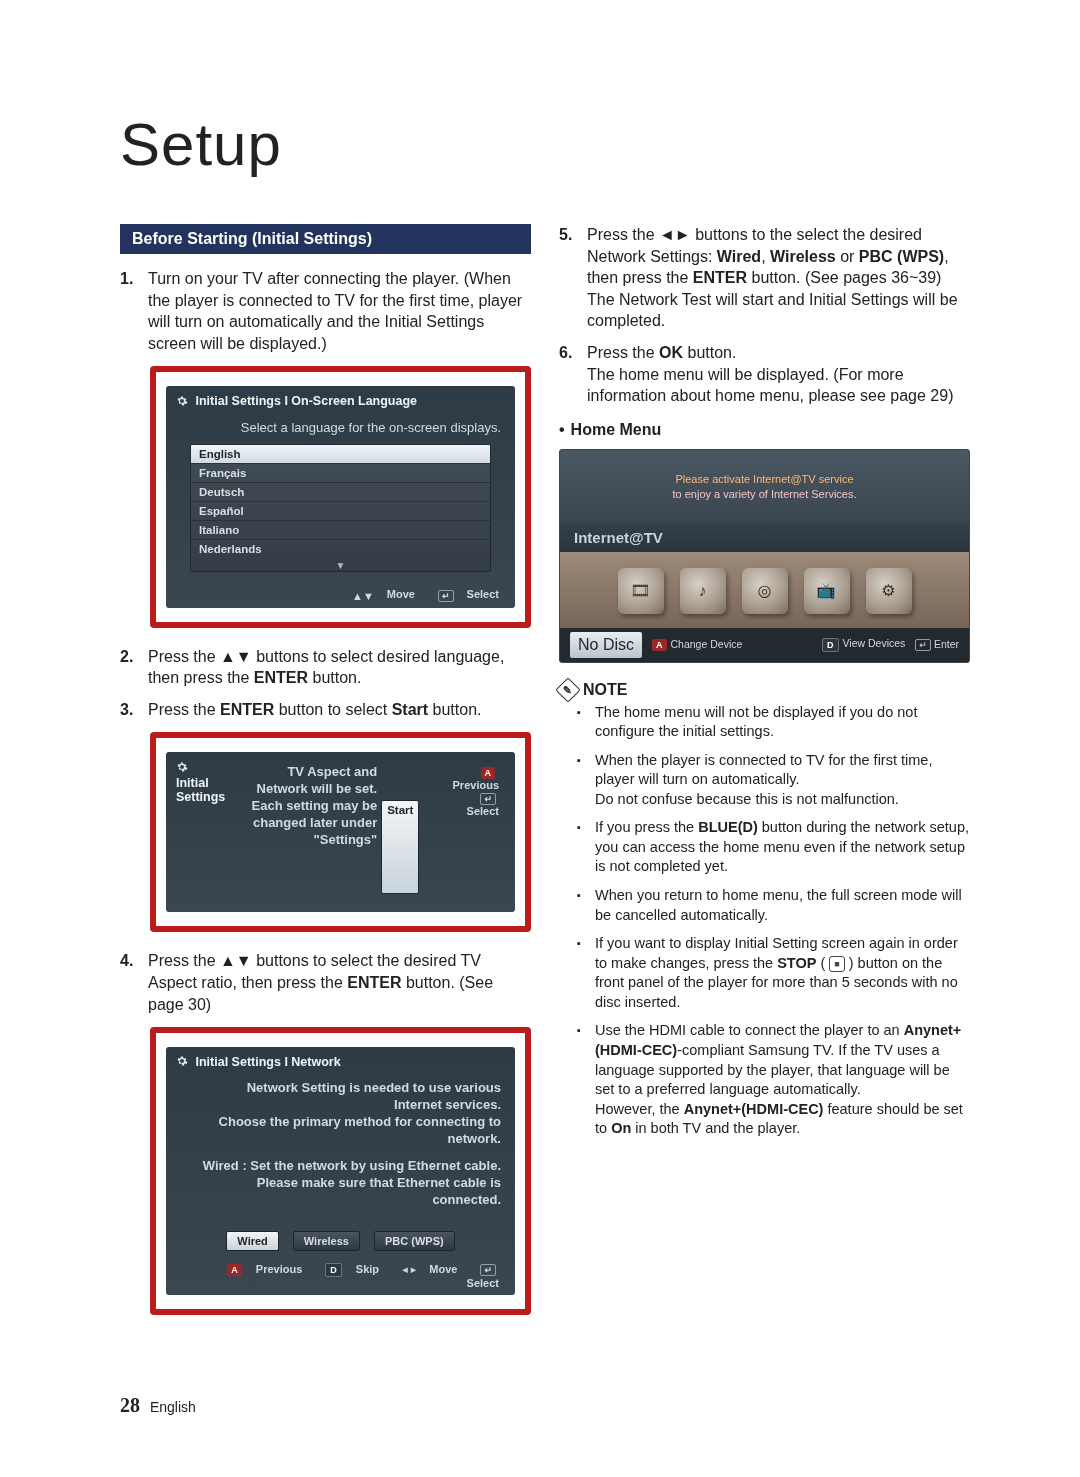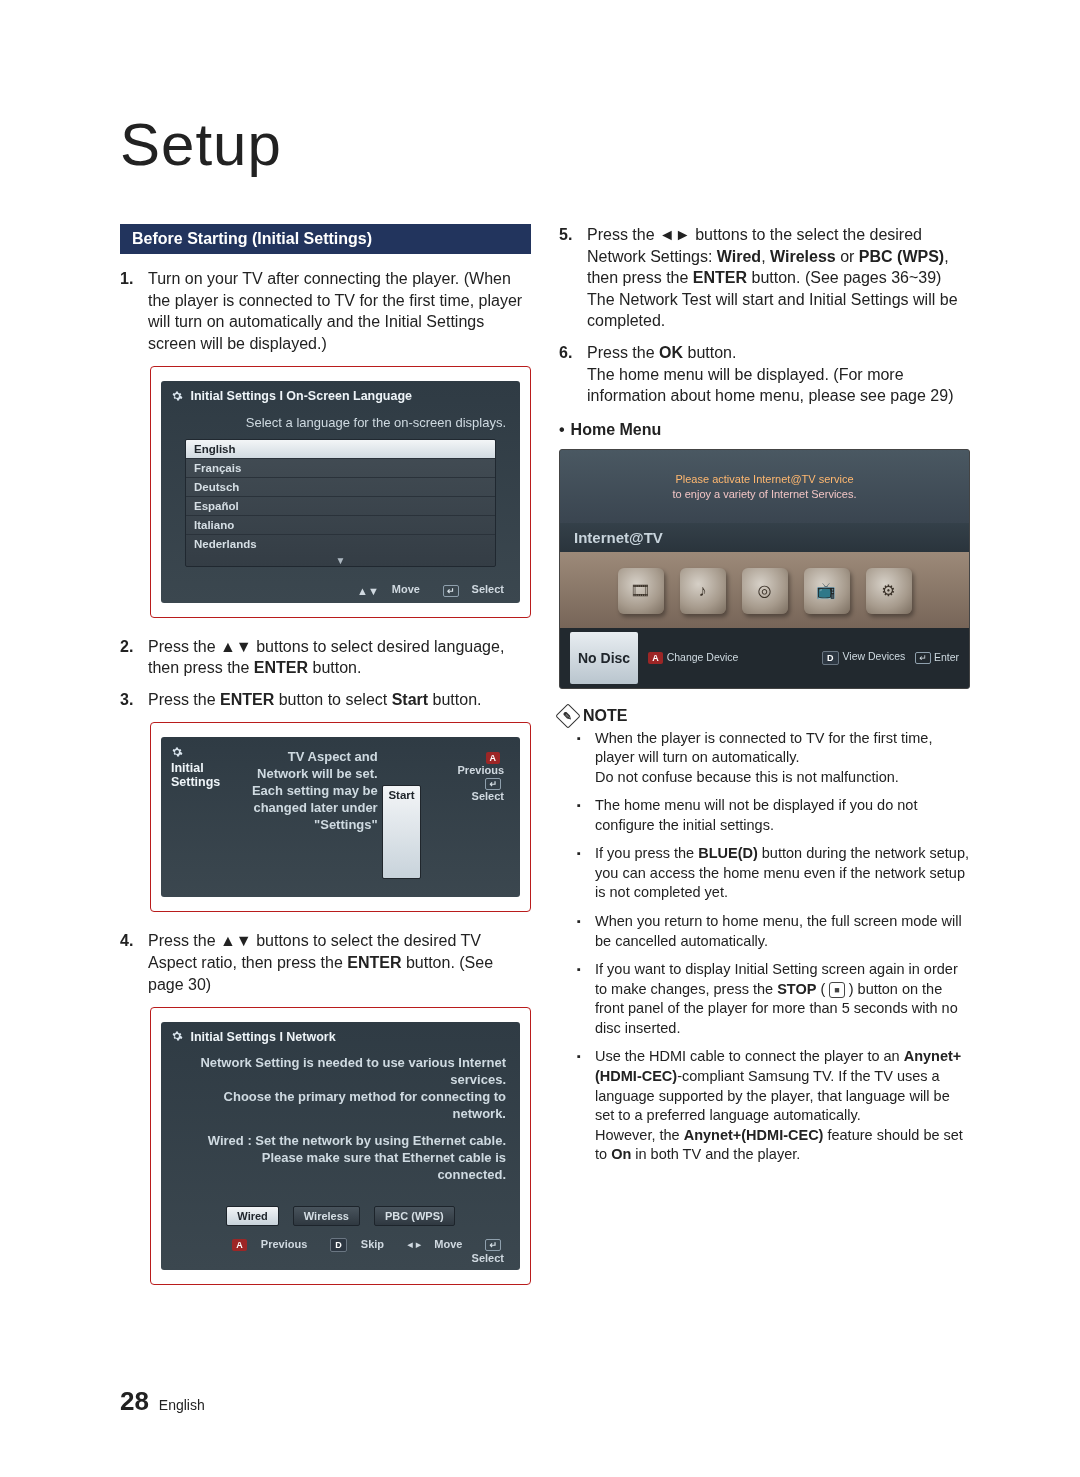--- a/index.html
+++ b/index.html
@@ -66,21 +66,21 @@
   .step .body { flex: 1; }
 
   .bullet-line {
     margin: 14px 0 8px 0;
     font-size: 16px;
   }
   .bullet-line .dot { font-weight: bold; margin-right: 6px; }
 
   .osd {
     margin: 12px 0 18px 30px;
-    border: 1px solid #b91c1c;
+    border: 6px solid #b91c1c;
     border-radius: 4px;
     background: #fff;
     padding: 14px 10px;
   }
 
   .osd-inner {
     background: linear-gradient(#2f3b44, #3b474f);
     color: #d9e4ed;
     border-radius: 3px;
     font-size: 12px;
@@ -257,23 +257,23 @@
     color:#cfdae1;
     font-size: 10.5px;
     display:flex;
     align-items:center;
     padding: 4px 10px;
     gap: 10px;
   }
   .home-footer .status {
     background: linear-gradient(#e8edf1,#b9c5ce);
     color:#20262c;
-    font-weight:bold;
-    font-size:14px;
-    padding:18px 8px;
+    font-weight:normal;
+    font-size:16px;
+    padding:4px 8px;
     border-radius:2px;
   }
   .home-footer .spacer { flex:1; }
 
   .note-head {
     display:flex;
     align-items:center;
     gap:6px;
     font-weight:bold;
     font-size:16px;
@@ -319,21 +319,21 @@
     color:#444;
     vertical-align: middle;
   }
 
   .page-num {
     position: absolute;
     left: 120px;
     bottom: 60px;
     font-size: 14px;
   }
-  .page-num b { font-size: 26px; margin-right: 6px; }
+  .page-num b { font-size: 20px; margin-right: 6px; font-family: Liberation Serif, serif; }
 
   b, strong { font-weight: bold; }
 </style>
 </head>
 <body>
 
 <div class="page">
   <h1 class="page-title">Setup</h1>
 
   <div class="two-col">
@@ -500,25 +500,25 @@
       </div>
 
       <div class="note-head">
         <div class="note-icon">
             <span>✎</span>
           </div>
         <span>NOTE</span>
       </div>
 
       <ul class="note-list">
+        <li>The home menu will not be displayed if you do not configure the initial settings.</li>
         <li>
           <span>When the player is connected to TV for the first time, player will turn on automatically.</span><br>
           <span>Do not confuse because this is not malfunction.</span>
         </li>
-        <li>The home menu will not be displayed if you do not configure the initial settings.</li>
         <li>
           <span>If you press the </span><b>BLUE(D)</b><span> button during the network setup, you can access the home menu even if the network setup is not completed yet.</span>
         </li>
         <li>When you return to home menu, the full screen mode will be cancelled automatically.</li>
         <li>
           <span>If you want to display Initial Setting screen again in order to make changes, press the </span><b>STOP</b><span> ( </span><span class="stop-sym">■</span><span> ) button on the front panel of the player for more than 5 seconds with no disc inserted.</span>
         </li>
         <li>
           <span>Use the HDMI cable to connect the player to an </span><b>Anynet+(HDMI-CEC)</b><span>-compliant Samsung TV. If the TV uses a language supported by the player, that language will be set to a preferred language automatically.</span><br>
           <span>However, the </span><b>Anynet+(HDMI-CEC)</b><span> feature should be set to </span><b>On</b><span> in both TV and the player.</span>

